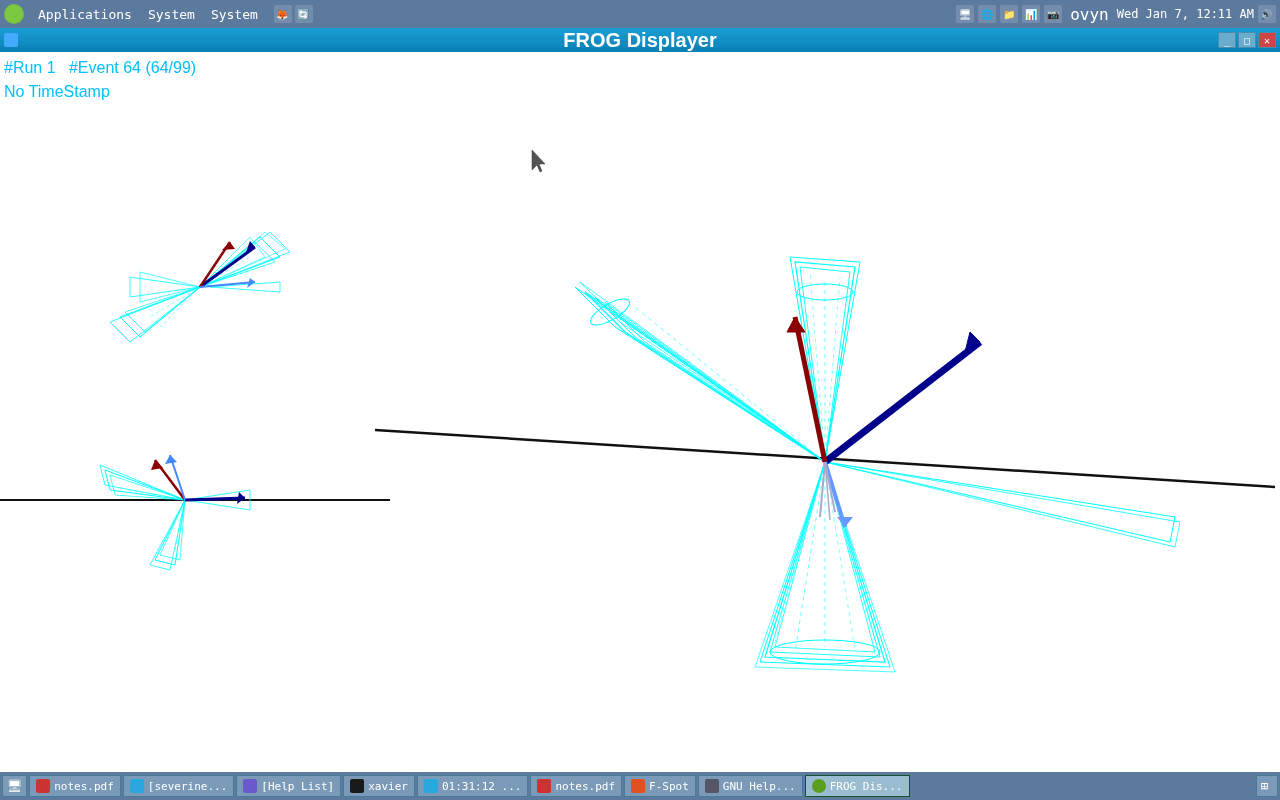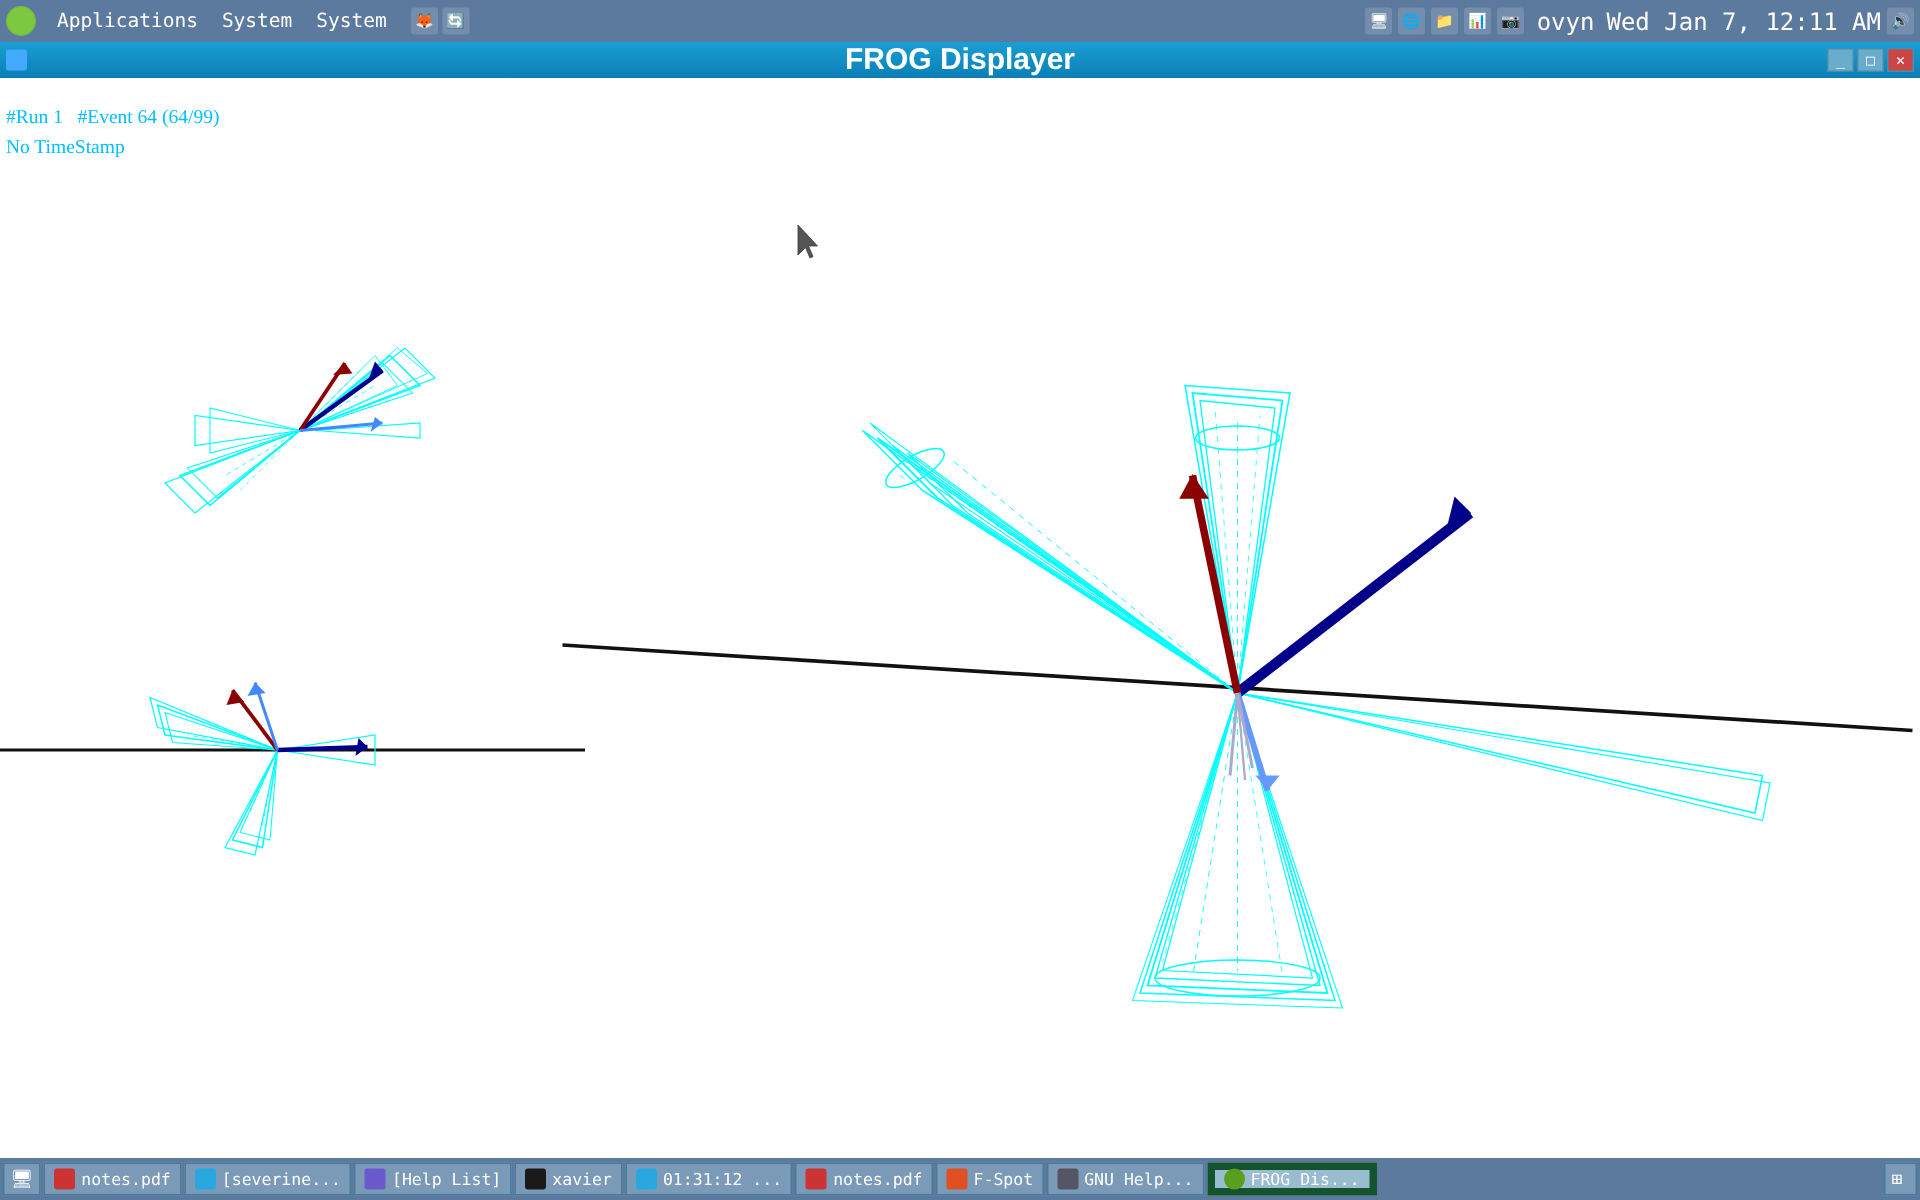--- a/index.html
+++ b/index.html
@@ -90,25 +90,25 @@
       width: 1280px;
       height: 648px;
       background: #fff;
       position: relative;
       overflow: hidden;
     }
 
     
     .info-text {
       position: absolute;
-      top: 16px;
+      top: 4px;
       left: 4px;
       color: #00bfff;
-      font-size: 13px;
-      font-family: Liberation Serif, serif;
+      font-size: 16px;
+      font-family: Liberation Sans, sans-serif;
       line-height: 1.5;
     }
     .help-text {
       position: absolute;
       top: 4px;
       right: 6px;
       color: #00bfff;
       font-size: 12px;
       font-family: monospace;
       text-align: right;
@@ -145,21 +145,21 @@
       padding: 0 6px;
       cursor: pointer;
       display: flex;
       align-items: center;
       gap: 4px;
       white-space: nowrap;
       min-width: 30px;
     }
     .tb-btn-active {
       background: #9abcd0;
-      border: 5px solid #14532d;
+      border: 1px solid #14532d;
       justify-content: center;
     }
     .tb-icon {
       width: 14px; height: 14px;
       border-radius: 2px;
       display: inline-block;
       flex-shrink: 0;
     }
 
     
@@ -188,21 +188,21 @@
     <span class="tray-icon">🔄</span>
   </span>
   <div class="taskbar-spacer"></div>
   <div class="taskbar-right">
     <span class="tray-icon">🖥</span>
     <span class="tray-icon">🌐</span>
     <span class="tray-icon">📁</span>
     <span class="tray-icon">📊</span>
     <span class="tray-icon">📷</span>
     <span style="color:#fff; font-size:16px; margin-left:4px;">ovyn</span>
-    <span style="color:#fff; font-size:16px; margin-left:4px;">Wed Jan  7, 12:11 AM</span>
+    <span style="color:#fff; font-size:12px; margin-left:4px;">Wed Jan  7, 12:11 AM</span>
     <span class="tray-icon">🔊</span>
   </div>
 </div>
 
 <div id="window-titlebar">
   <div class="win-icon" style="background:#4af; width:14px; height:14px; border-radius:2px; margin-left:4px;"></div>
   <div class="win-title">FROG Displayer</div>
   <div class="win-controls">
     <div class="win-btn">_</div>
     <div class="win-btn">□</div>

